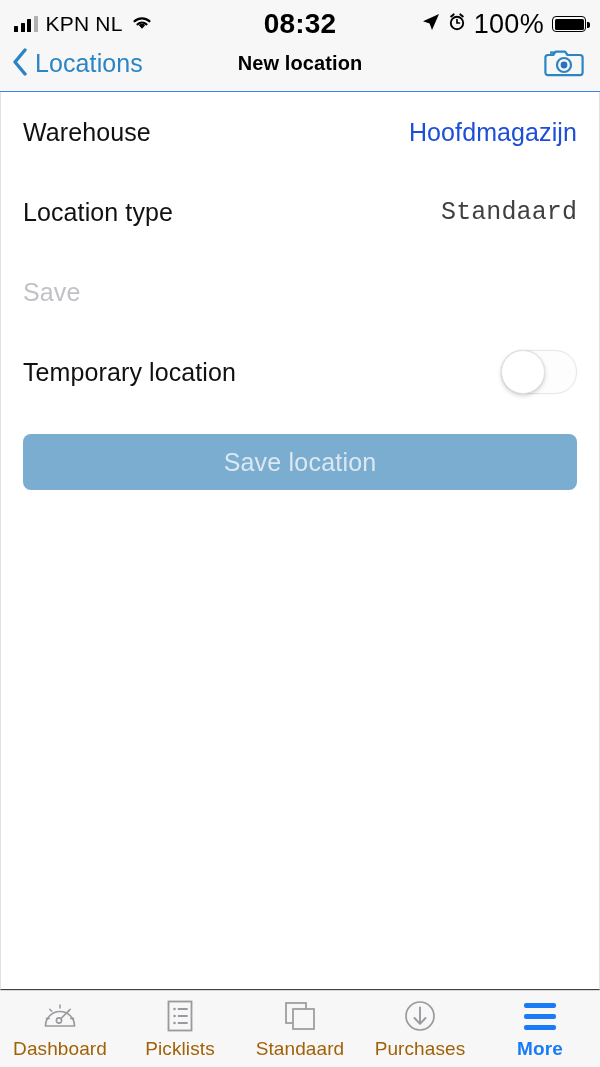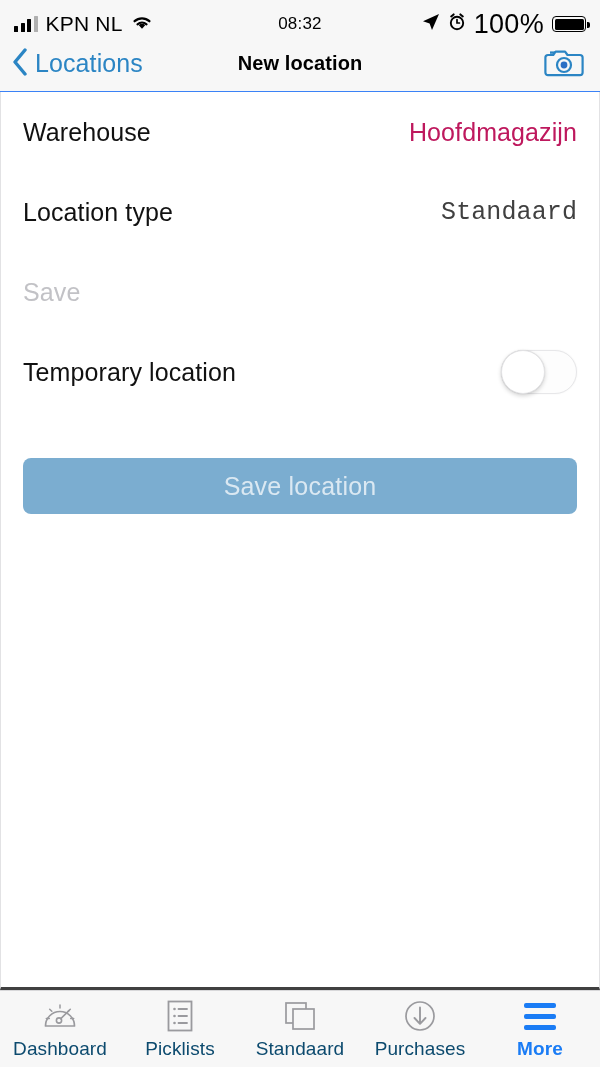--- a/index.html
+++ b/index.html
@@ -29,21 +29,21 @@
     color: #000;
     font-size: 21px;
     font-weight: 600;
     letter-spacing: 0.1px;
     position: relative;
   }
   .sb-left { display: flex; align-items: center; gap: 8px; }
   .sb-center {
     position: absolute; left: 0; right: 0;
     text-align: center;
-    font-size: 17px; font-weight: 400;
+    font-size: 28px; font-weight: 700;
     letter-spacing: 0.2px;
   }
   .sb-right {
     margin-left: auto;
     display: flex; align-items: center; gap: 8px;
     position: relative; z-index: 2;
   }
   .signal { display: flex; align-items: flex-end; gap: 2.5px; height: 16px; }
   .signal i { width: 4px; background: #000; border-radius: 0.5px; display: block; }
   .signal i:nth-child(1) { height: 6px; }
@@ -88,34 +88,34 @@
     pointer-events: none;
   }
   .nav-cam { margin-left: auto; position: relative; z-index: 2; cursor: pointer; display: flex; }
 
   
   .content {
     flex: 1 1 auto;
     background: #ffffff;
     border-left: 1px solid #e2e2e4;
     border-right: 1px solid #e2e2e4;
-    border-bottom: 3px solid #404040;
+    border-bottom: 1px solid #404040;
     overflow: hidden;
     position: relative;
   }
   .row {
     display: flex; align-items: center; justify-content: space-between;
     padding: 0 22px;
     height: 80px;
   }
   .row-label {
     font-size: 25px; color: #111; letter-spacing: 0.1px;
   }
   .row-value {
-    font-size: 25px; color: #be185d; letter-spacing: 0.1px;
+    font-size: 25px; color: #1d4ed8; letter-spacing: 0.1px;
   }
   .row-value.light { color: #404040; font-family: Liberation Mono, monospace; }
 
   .field-name {
     padding: 0 22px;
     height: 80px;
     display: flex; align-items: center;
   }
   .field-name .placeholder {
     font-size: 25px; color: #c2c2c6; letter-spacing: 0.1px;
@@ -143,39 +143,38 @@
   .save-wrap { padding: 22px 22px 0 22px; }
   .save-btn {
     width: 100%; height: 56px;
     border: none; border-radius: 8px;
     background: #7badd0;
     color: rgba(255,255,255,0.72);
     font-family: "Liberation Sans", sans-serif;
     font-size: 25px; letter-spacing: 0.2px;
     display: flex; align-items: center; justify-content: center;
     cursor: default;
-    margin-top: 24px;
   }
 
   
   .tabbar {
     flex: 0 0 77px;
     height: 77px;
     background: #f7f7f7;
     display: flex;
     align-items: flex-start;
     padding-top: 8px;
     border-top: 1px solid #d8d8da;
   }
   .tab {
     flex: 1;
     display: flex; flex-direction: column; align-items: center;
     gap: 5px;
     cursor: pointer;
-    color: #0c4a6e;
+    color: #a16207;
   }
   .tab.active { color: #1a7cf5; }
   .tab .ticon { height: 34px; display: flex; align-items: center; justify-content: center; }
   .tab .tlabel { font-size: 19px; letter-spacing: 0.1px; }
   .tab.active .tlabel { font-weight: 700; }
   .burger { display: flex; flex-direction: column; gap: 6px; width: 32px; }
   .burger i { display: block; height: 5px; border-radius: 2px; background: #1a7cf5; }
 </style>
 </head>
 <body>

